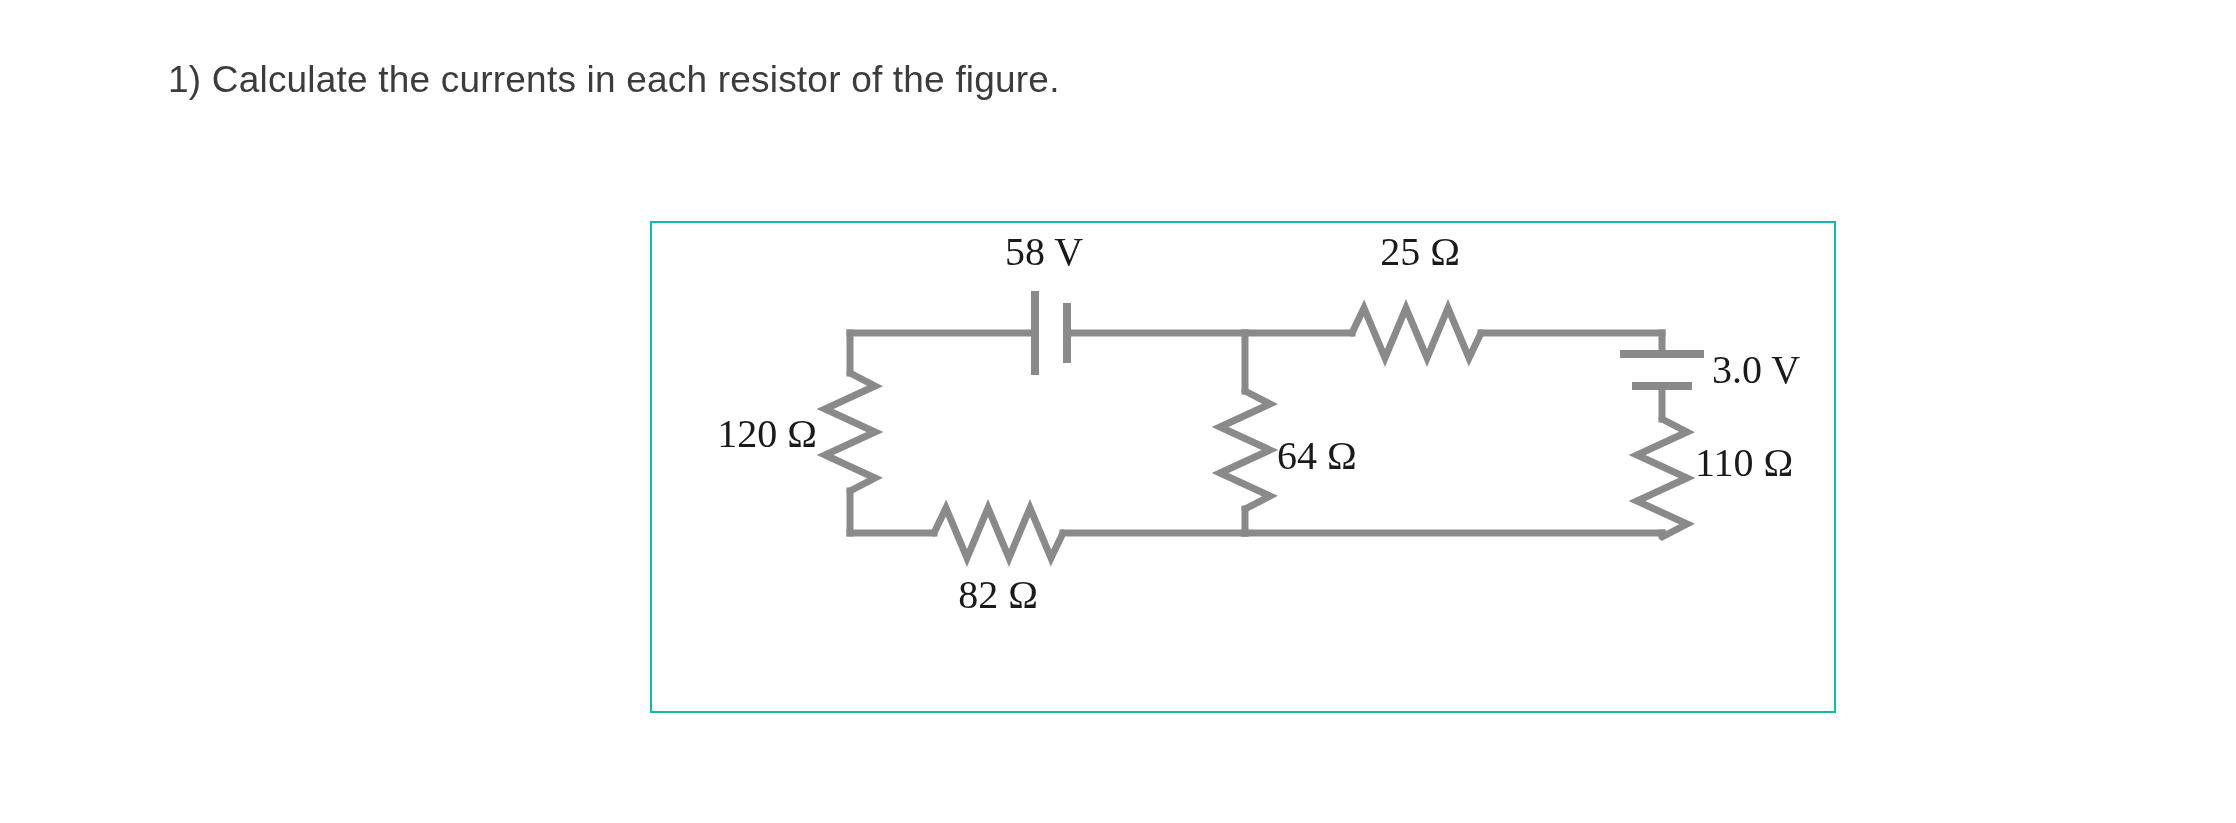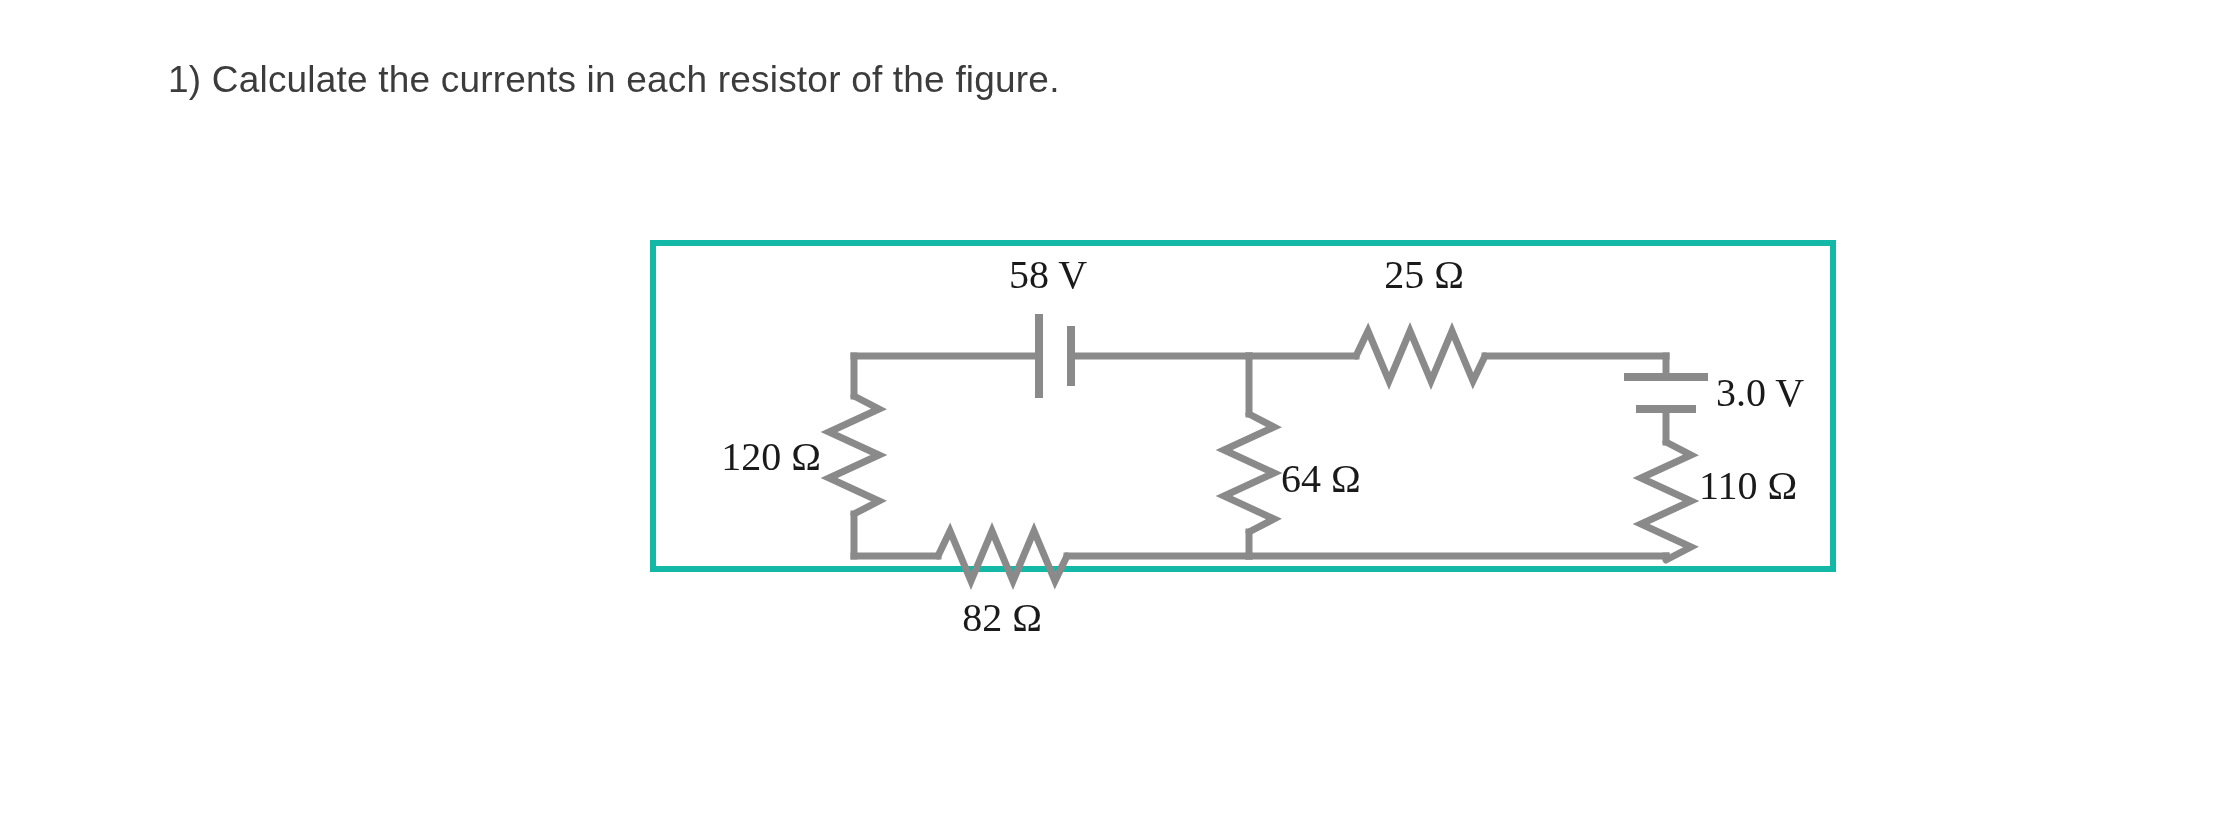--- a/index.html
+++ b/index.html
@@ -29,24 +29,24 @@
     font-size: 37px;
     line-height: 46px;
     color: #3c3c3c;
     letter-spacing: 0.2px;
     white-space: nowrap;
     text-align: center;
   }
   #figure-box {
     position: absolute;
     left: 650px;
-    top: 240px;
+    top: 221px;
     width: 1186px;
-    height: 332px;
-    border: 6px solid #14b8a6;
+    height: 492px;
+    border: 2px solid #14b8a6;
     background: #ffffff;
     box-sizing: border-box;
   }
   #circuit-svg {
     position: absolute;
     left: 0;
     top: 0;
     width: 1186px;
     height: 403px;
     display: block;

